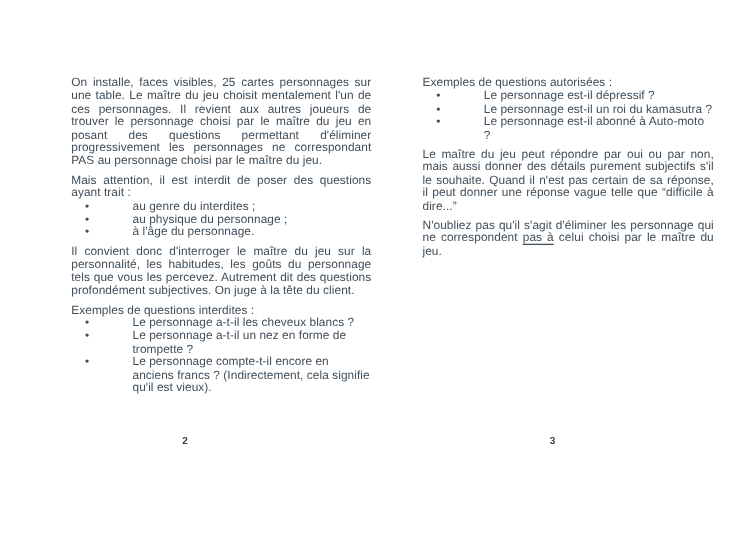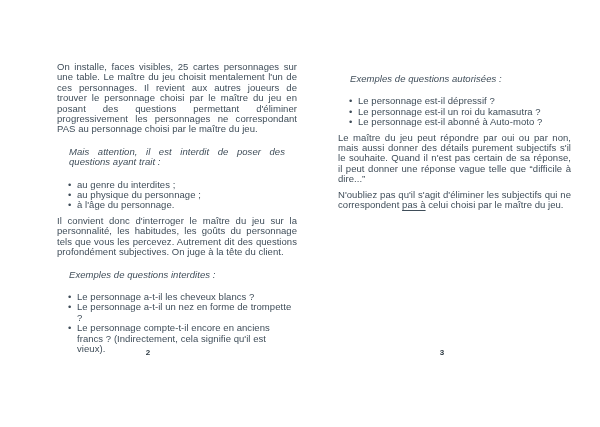--- a/index.html
+++ b/index.html
@@ -19,39 +19,39 @@
     top: 62px;
     font-size: 9.5px;
     line-height: 10.4px;
     text-align: justify;
     letter-spacing: 0.05px;
     color: #3f4d59;
   }
   .col-left  { left: 57px;  width: 240px; }
   .col-right { left: 338px; width: 233px; }
   .para { margin: 0 0 5px 0; }
-  .list-intro { margin: 12px; font-style: italic; }
+  .list-intro { margin: 0; }
   ul.bullets {
     list-style: none;
     margin: 0 0 5px 0;
     padding: 0 0 0 11px;
   }
   ul.bullets li {
     display: flex;
     align-items: flex-start;
     text-align: left;
   }
   ul.bullets .dot {
     flex: 0 0 auto;
     width: 9px;
     font-size: 9.5px;
     line-height: 10.4px;
     color: #3f4d59;
   }
-  ul.bullets .li-text { flex: 1 1 auto; }
+  ul.bullets .li-text { flex: 1 1 auto; margin-left: 29px; }
   .heading {
     font-weight: bold;
     color: #2d3a43;
     margin: 9px 0 3px 0;
     text-align: left;
     font-size: 9.6px;
   }
   .underlined { text-decoration: underline; text-underline-offset: 1.5px; }
   .page-number {
     position: absolute;
@@ -122,20 +122,20 @@
       <li>
         <span class="dot">•</span>
         <span class="li-text">Le personnage est-il abonné à Auto-moto ?</span>
       </li>
     </ul>
 
     <p class="para">Le maître du jeu peut répondre par oui ou par non, mais aussi donner des détails purement subjectifs s'il le souhaite. Quand il n'est pas certain de sa réponse, il peut donner une réponse vague telle que “difficile à dire...”</p>
 
 
 
-    <p class="para"><span>N'oubliez pas qu'il s'agit d'éliminer les subjectifs qui ne correspondent </span><span class="underlined">pas à</span><span> celui choisi par le maître du jeu.</span></p>
+    <p class="para"><span>N'oubliez pas qu'il s'agit d'éliminer les personnage qui ne correspondent </span><span class="underlined">pas à</span><span> celui choisi par le maître du jeu.</span></p>
 
   </div>
 
   <div class="page-number pn-left">2</div>
   <div class="page-number pn-right">3</div>
 
 </div>
 
 </body></html>

